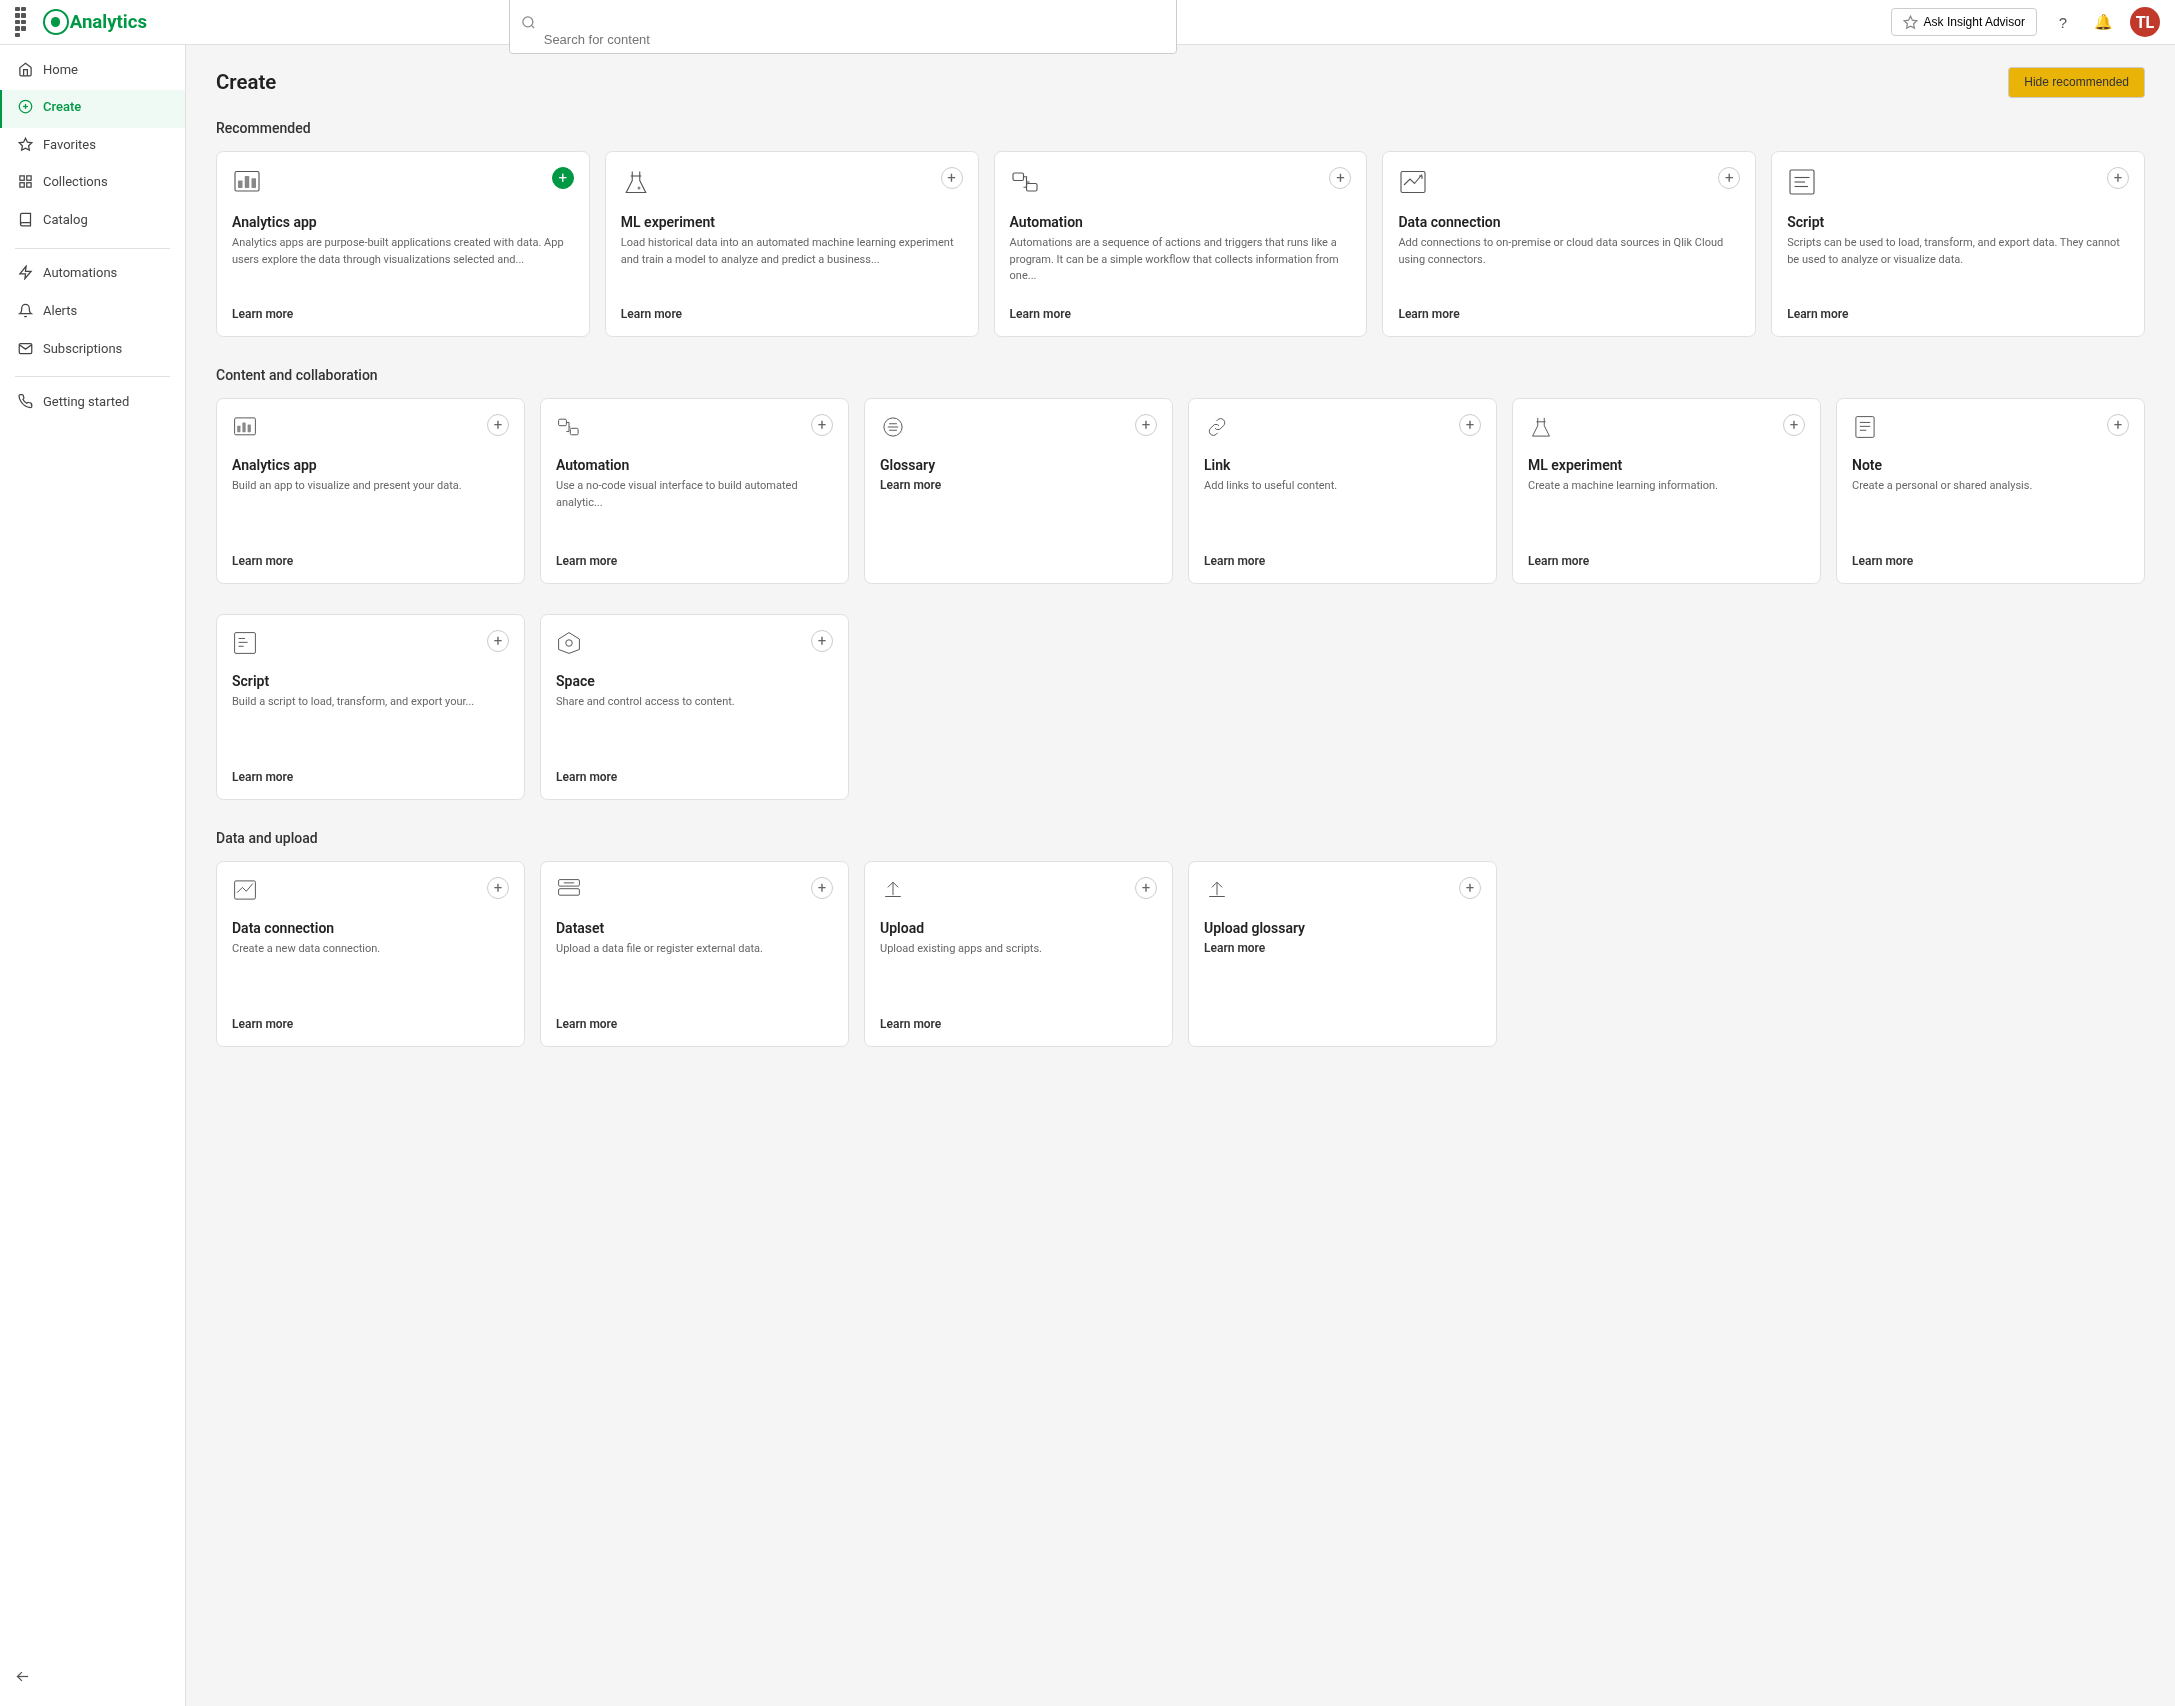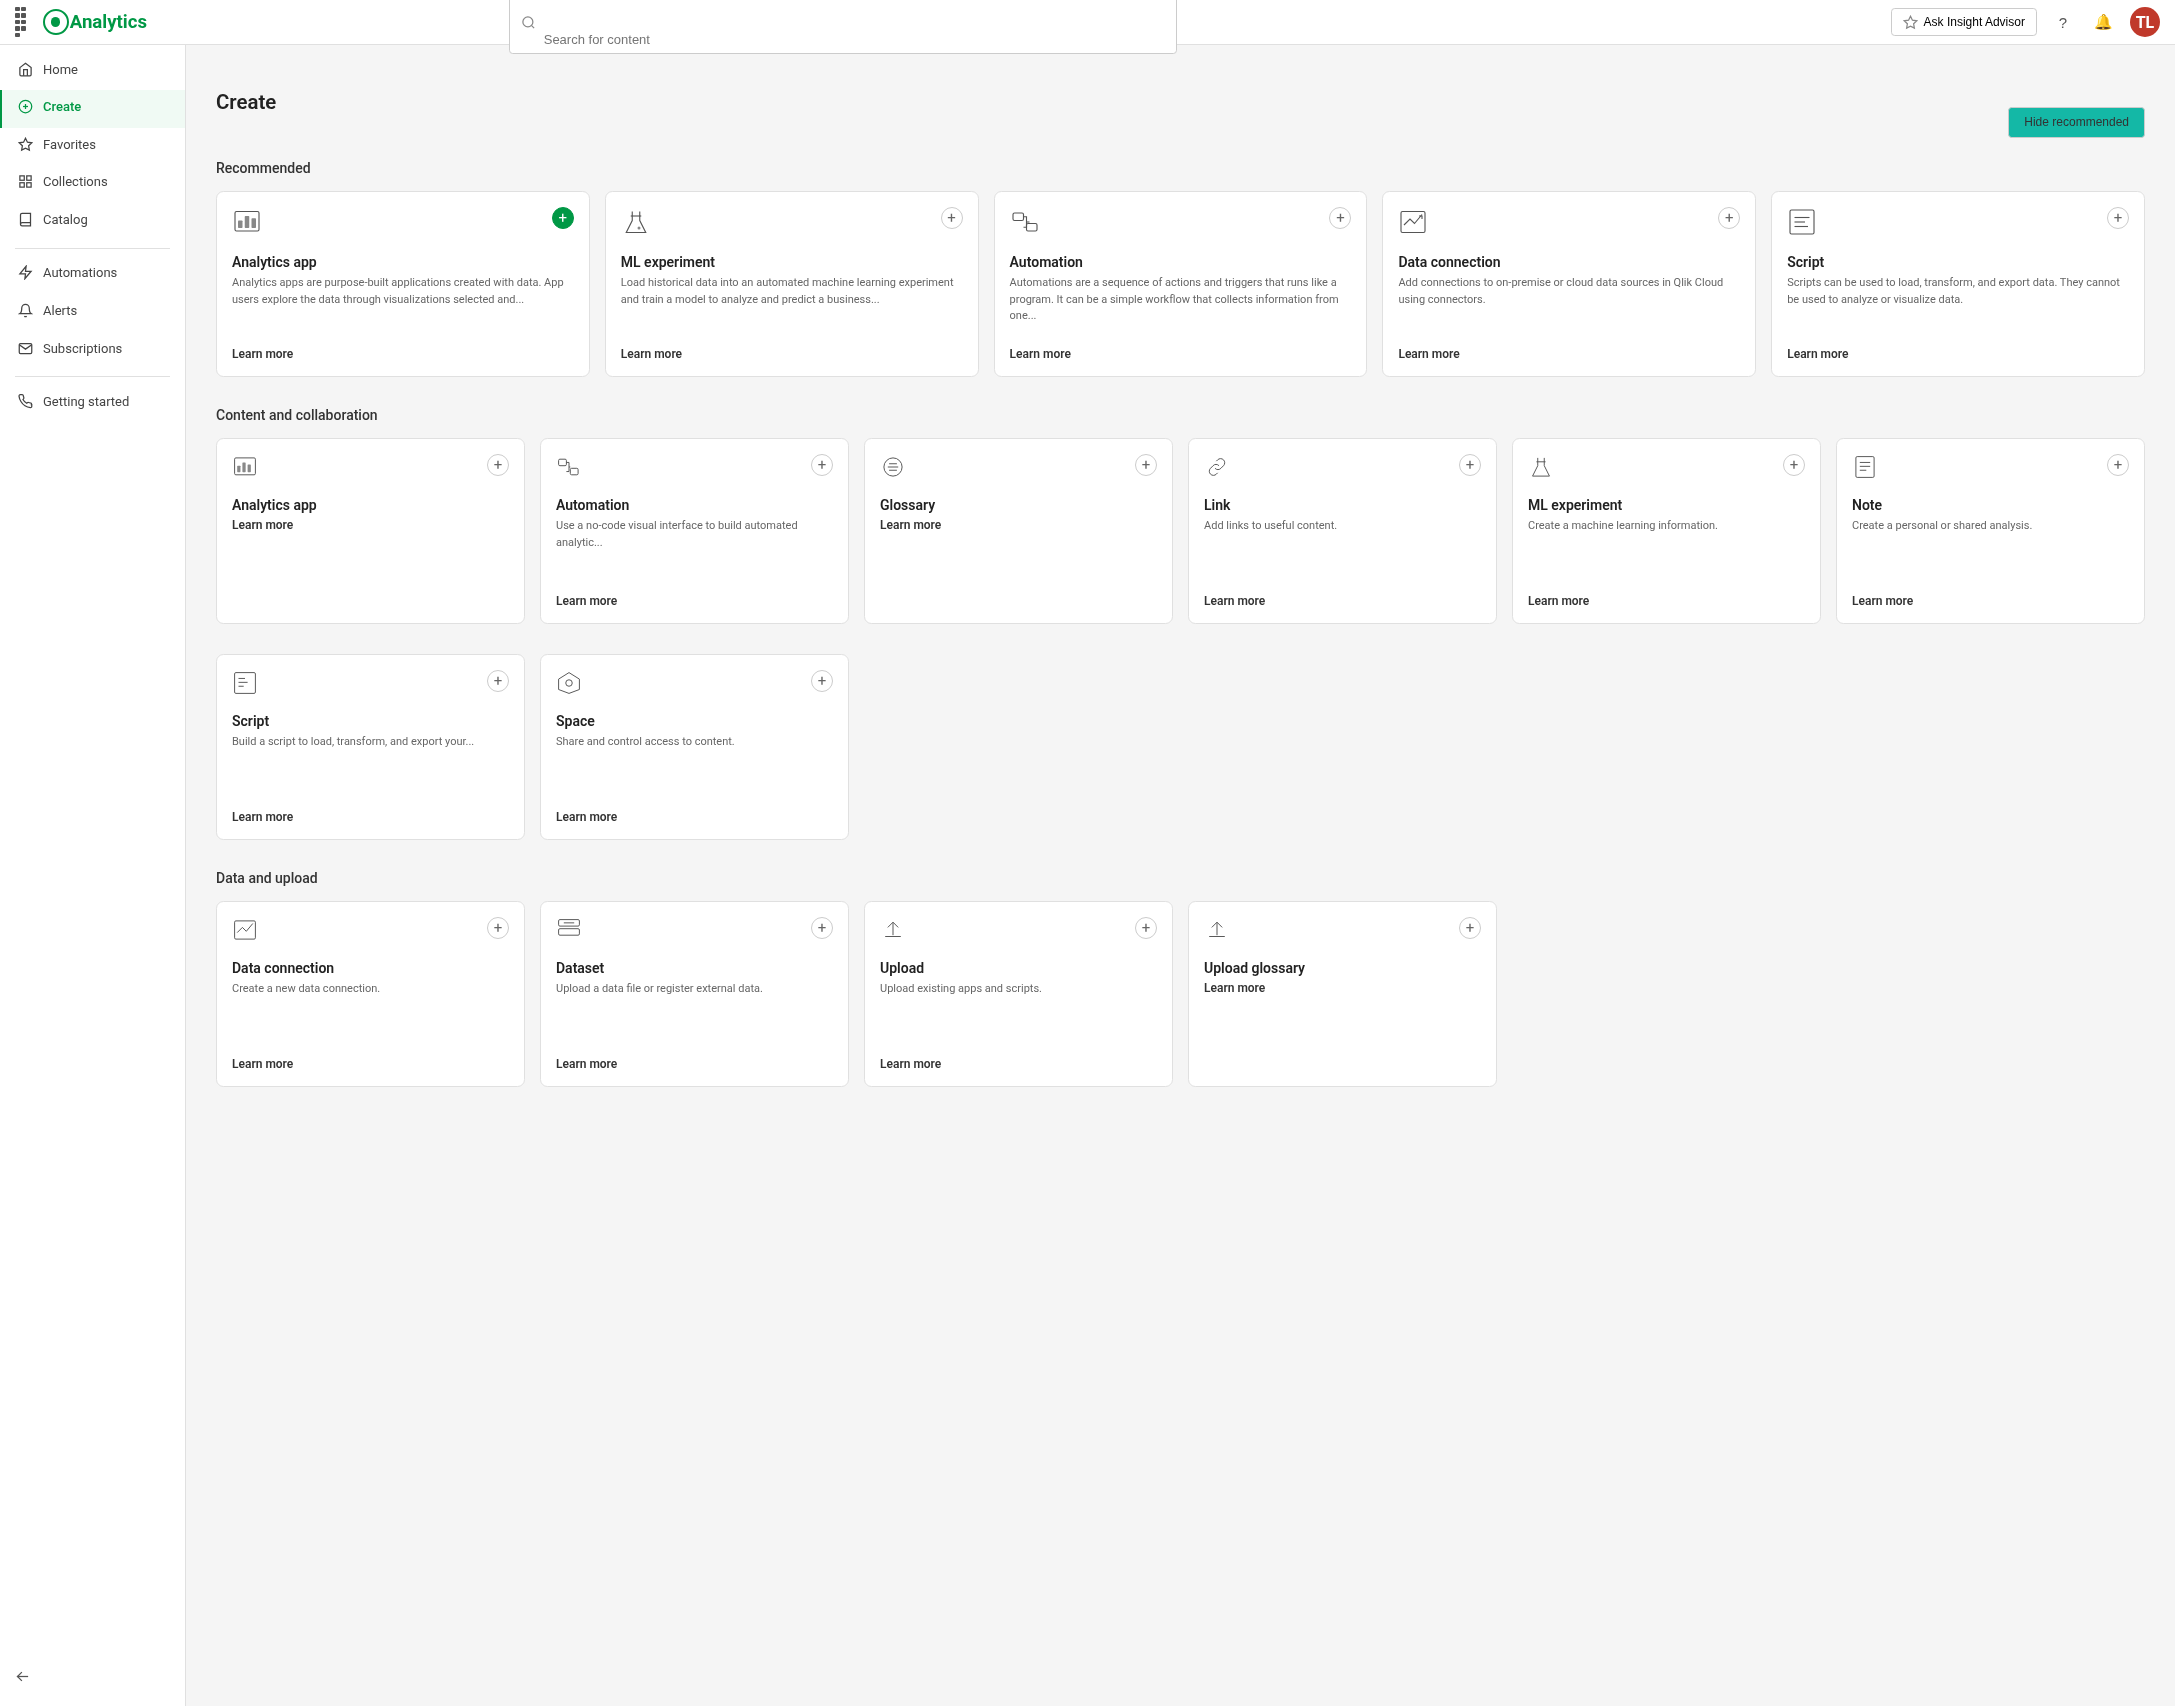--- a/index.html
+++ b/index.html
@@ -46,22 +46,22 @@
     .sidebar-icon { font-size: 15px; width: 16.7px; text-align: center; }
     .sidebar-collapse { display: flex; align-items: center; cursor: pointer; color: #555; gap: 5.6px; padding: 7.4px 15px; }
 
     
     .main { margin-left: 186px; flex: 1; padding: 22px 30px; overflow-y: auto; }
 
     
     .page-header { display: flex; align-items: center; justify-content: space-between; margin-bottom: 22px; }
     .page-title { font-size: 20.4px; font-weight: 600; color: #222; }
     .hide-recommended-btn {
-      border: 0.9px solid #ccc; background: #14b8a6; padding: 7.4px 15px;
-      border-radius: 3.7px; cursor: pointer; font-size: 12px; color: #333; margin-top: 40px;
+      border: 0.9px solid #ccc; background: #eab308; padding: 7.4px 15px;
+      border-radius: 3.7px; cursor: pointer; font-size: 12px; color: #333;
     }
 
     
     .section-title { font-size: 14px; font-weight: 500; color: #333; margin-bottom: 15px; }
 
     
     .cards-grid { display: grid; gap: 15px; margin-bottom: 30px; }
     .cards-grid-5 { grid-template-columns: repeat(5, 1fr); }
     .cards-grid-6 { grid-template-columns: repeat(6, 1fr); }
 
@@ -320,20 +320,21 @@
               <svg width="26" height="26" viewBox="0 0 40 40" fill="none" stroke="#555" stroke-width="1.5">
                 <rect x="4" y="6" width="32" height="26" rx="2"></rect>
                 <rect x="8" y="18" width="5" height="10" fill="#888" stroke="none" rx="1"></rect>
                 <rect x="16" y="13" width="5" height="15" fill="#888" stroke="none" rx="1"></rect>
                 <rect x="24" y="16" width="5" height="12" fill="#888" stroke="none" rx="1"></rect>
               </svg>
             </span>
             <div class="card-plus">+</div>
           </div>
           <div class="card-name">Analytics app</div>
+          <div class="card-desc">Build an app to visualize and present your data.</div>
           <a class="card-learn" href="#">Learn more</a>
         </div>
 
         <div class="card">
           <div class="card-icon-row">
             <span class="card-icon">
               <svg width="26" height="26" viewBox="0 0 40 40" fill="none" stroke="#555" stroke-width="1.5">
                 <rect x="4" y="8" width="12" height="10" rx="2"></rect>
                 <rect x="22" y="22" width="12" height="10" rx="2"></rect>
                 <path d="M16 13h4v14h-4"></path>

